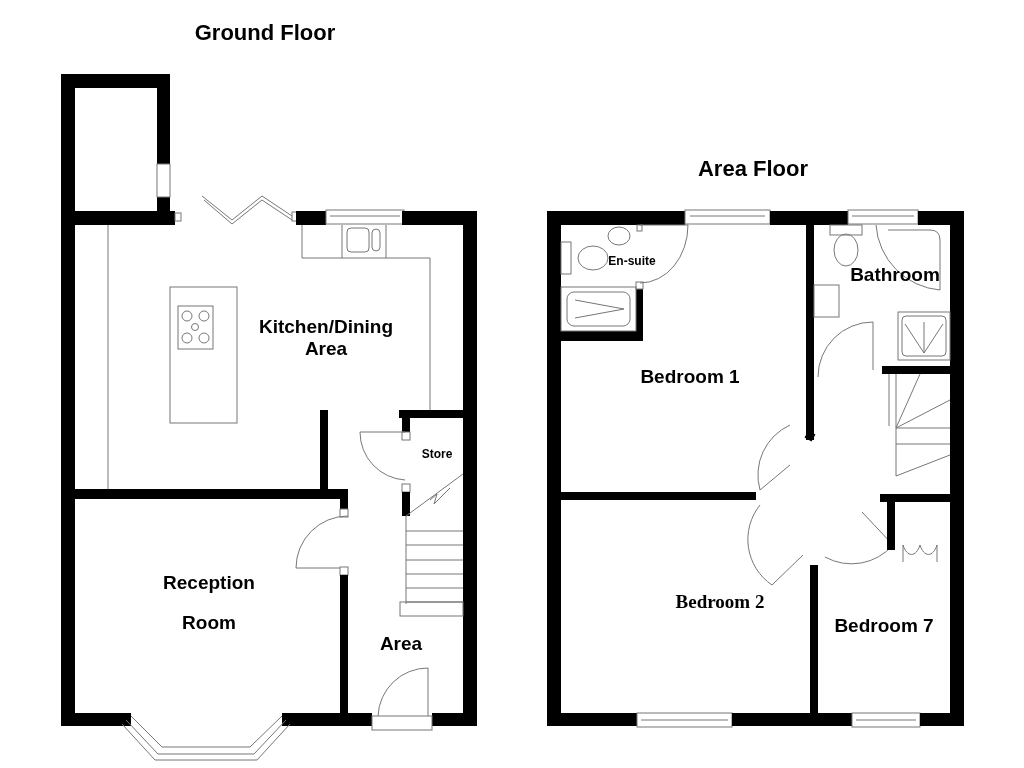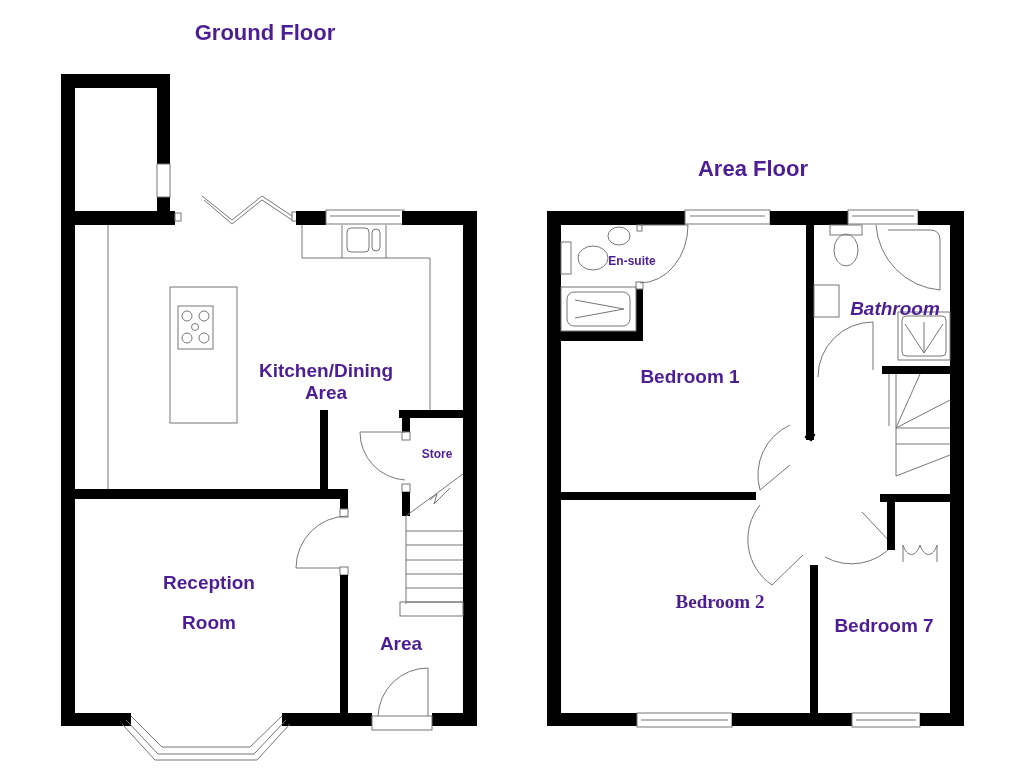--- a/index.html
+++ b/index.html
@@ -1,21 +1,21 @@
 <!DOCTYPE html>
 <html><head>
 <meta charset="utf-8">
 <style>
   html, body { margin: 0; padding: 0; background: #ffffff; }
   body { width: 1024px; height: 768px; position: relative; overflow: hidden; font-family: "Liberation Sans", sans-serif; }
   svg.plan { position: absolute; left: 0; top: 0; }
   .wall { fill: #000000; }
   .thin { fill: none; stroke: #777777; stroke-width: 1; }
   .thinw { fill: #ffffff; stroke: #777777; stroke-width: 1; }
-  .label { position: absolute; font-weight: bold; color: #4c1d95; text-align: center; line-height: 1.0; white-space: nowrap; transform: translate(-50%, -50%); }
+  .label { position: absolute; font-weight: bold; color: #000000; text-align: center; line-height: 1.0; white-space: nowrap; transform: translate(-50%, -50%); }
   .title { font-size: 22px; }
   .room { font-size: 19px; }
   .room-xs { font-size: 12px; }
 </style>
 </head>
 <body>
 
 <svg class="plan" width="1024" height="768" viewBox="0 0 1024 768" xmlns="http://www.w3.org/2000/svg">
 
   <g>
@@ -153,28 +153,28 @@
     <rect class="wall" x="887" y="502" width="8" height="48"></rect>
     <path class="thin" d="M903,545 A10,20 0 0 0 920,545 A10,20 0 0 0 937,545"></path>
     <line class="thin" x1="903" y1="545" x2="903" y2="562"></line>
     <line class="thin" x1="937" y1="545" x2="937" y2="562"></line>
   </g>
 </svg>
 
 <div class="label title" style="left:265px; top:33px;">Ground Floor</div>
 <div class="label title" style="left:753px; top:169px;">Area Floor</div>
 
-<div class="label room" style="left:326px; top:337px;margin-top:44px;">
+<div class="label room" style="left:326px; top:337px;">
   <div>Kitchen/Dining</div>
   <div style="margin-top:3px;">Area</div>
 </div>
 <div class="label room-xs" style="left:437px; top:454px;">Store</div>
 <div class="label room" style="left:209px; top:602px;">
   <div>Reception</div>
   <div style="margin-top:21px;">Room</div>
 </div>
 <div class="label room" style="left:401px; top:643px;">Area</div>
 
 <div class="label room-xs" style="left:632px; top:261px;">En-suite</div>
-<div class="label room" style="left:895px; top:308px;font-style:italic;">Bathroom</div>
+<div class="label room" style="left:895px; top:274px;">Bathroom</div>
 <div class="label room" style="left:690px; top:376px;">Bedroom 1</div>
 <div class="label room" style="left:720px; top:601px;font-family:Liberation Serif, serif;">Bedroom 2</div>
 <div class="label room" style="left:884px; top:625px;">Bedroom 7</div>
 
 </body></html>

